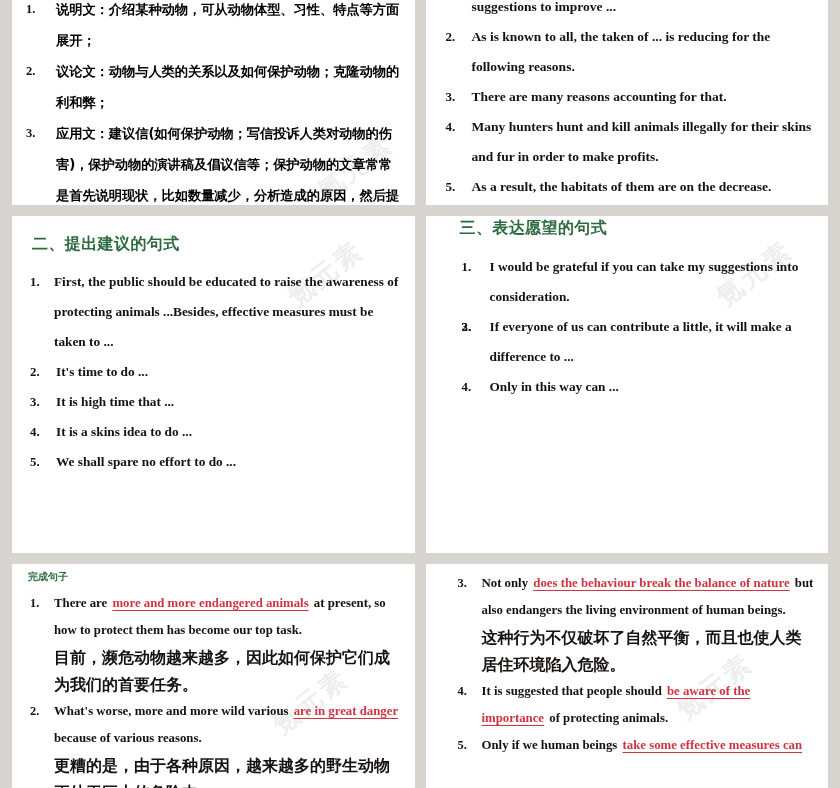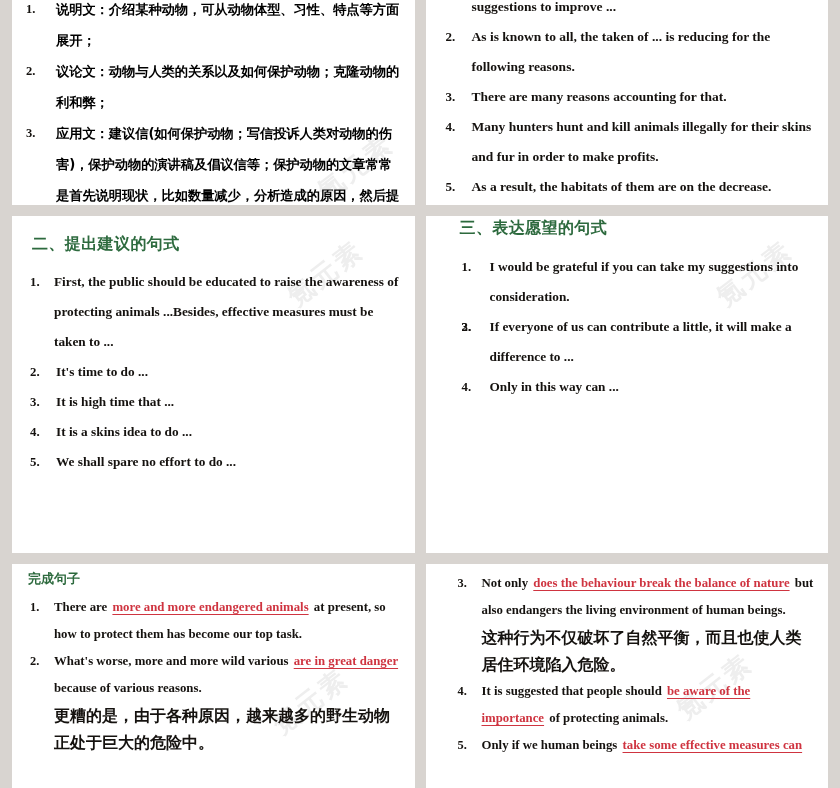--- a/index.html
+++ b/index.html
@@ -102,21 +102,21 @@
     font-family:"DejaVu Sans","Liberation Sans",sans-serif;
     font-weight:bold;
     font-size:13px;
     color:#2d7d82;
     margin:0 0 4px 0;
     letter-spacing:0.5px;
   }
   .p5 .sub-head{
     font-family:"DejaVu Sans","Liberation Sans",sans-serif;
     font-weight:bold;
-    font-size:13px;
+    font-size:10px;
     color:#2d6a3e;
     margin:0 0 6px 4px;
   }
   .p5 ol.list > li{font-size:12.8px;line-height:27px;padding-left:30px;}
   .p5 ol.list > li .num{font-size:12.4px;line-height:27px;left:6px;}
 
   
   .p6 .pad{top:6px;}
   .p6 ol.list > li{font-size:12.8px;line-height:27px;padding-left:44px;}
   .p6 ol.list > li .num{font-size:12.4px;line-height:27px;left:20px;}
@@ -260,20 +260,21 @@
     <div class="panel p5">
       <div class="wm" style="left:255px;top:120px;">氪元素</div>
       <div class="pad">
         <div class="sub-head">完成句子</div>
         <ol class="list">
           <li class="en">
             <span class="num">1.</span>
             <span>There are</span>
             <span class="ans">more and more endangered animals</span>
             <span>at present, so how to protect them has become our top task.</span>
+            <span class="zhline">目前，濒危动物越来越多，因此如何保护它们成为我们的首要任务。</span>
           </li>
           <li class="en">
             <span class="num">2.</span>
             <span>What's worse, more and more wild various</span>
             <span class="ans">are in great danger</span>
             <span>because of various reasons.</span>
             <span class="zhline">更糟的是，由于各种原因，越来越多的野生动物正处于巨大的危险中。</span>
           </li>
         </ol>
       </div>

